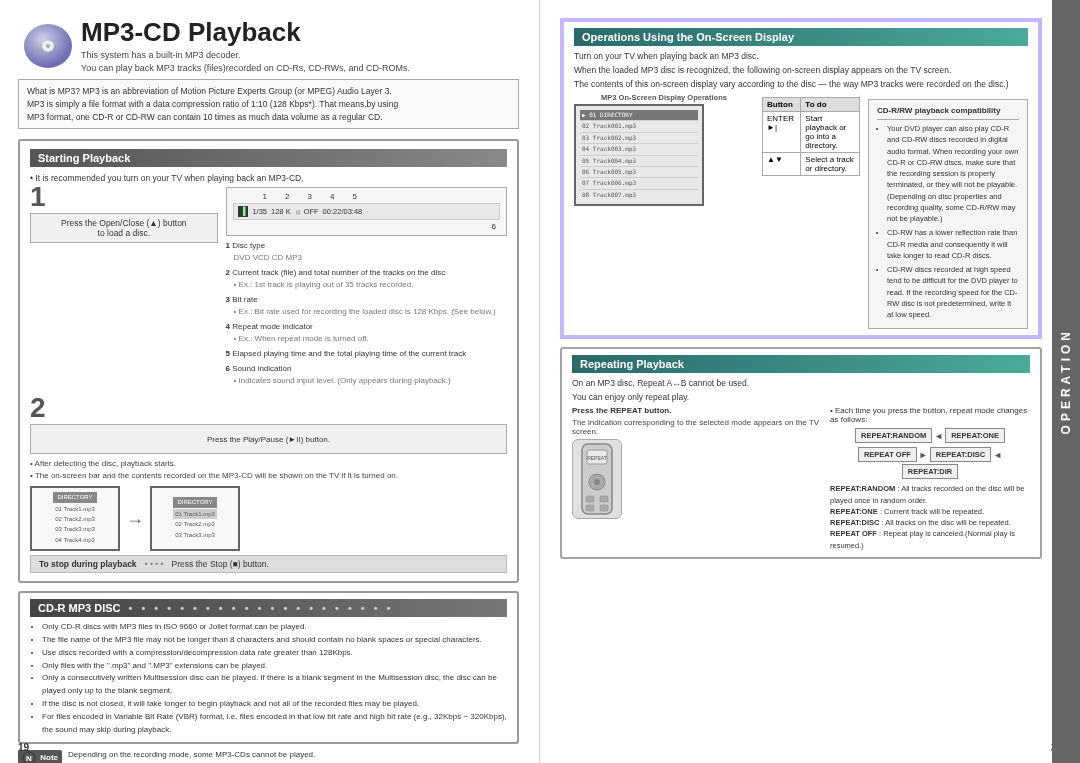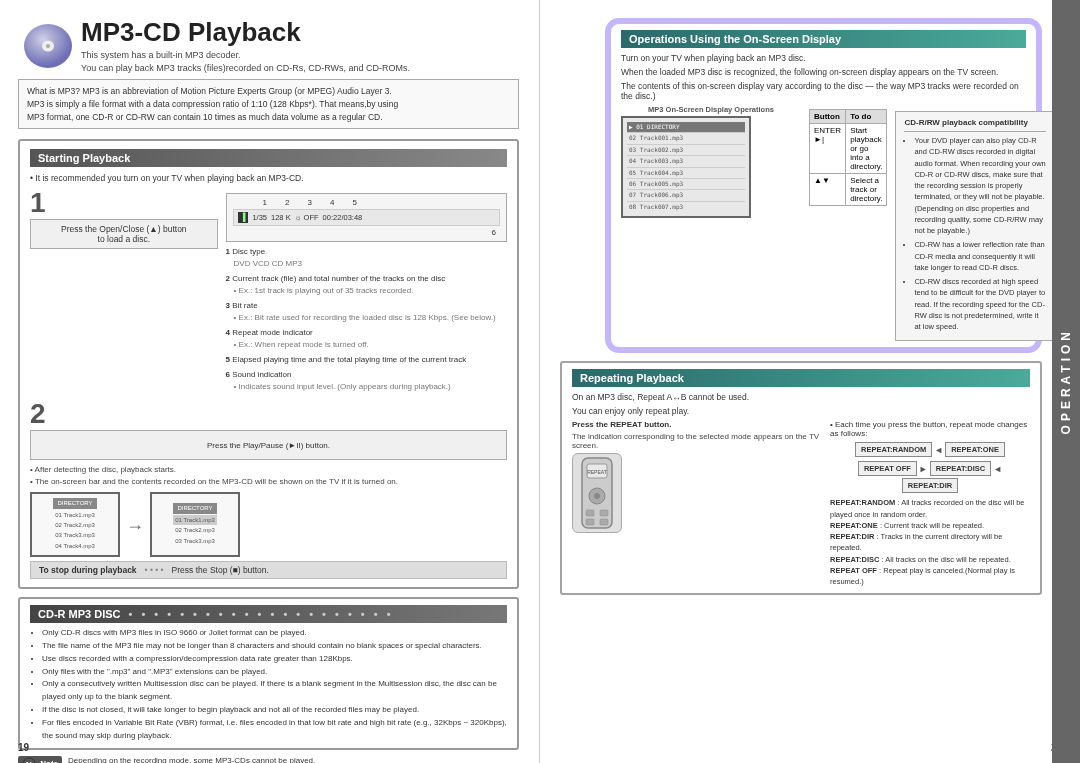--- a/index.html
+++ b/index.html
@@ -91,21 +91,20 @@
     
     .starting-playback-box {
       border: 2px solid #999;
       border-radius: 3px;
       padding: 8px 10px;
       margin-bottom: 8px;
     }
     .sp-note {
       font-size: 8.5px;
       color: #333;
-      margin-bottom: 6px;
     }
     .sp-steps {
       display: flex;
       gap: 8px;
     }
     .sp-step-col {
       flex: 1;
     }
     .step-number {
       font-size: 28px;
@@ -253,25 +252,24 @@
       flex-shrink: 0;
     }
 
     
     .right-page .section-header {
       margin-bottom: 5px;
     }
 
     
     .ops-box {
-      border: 6px solid #c4b5fd;
-      border-radius: 14px;
+      border: 4px solid #c4b5fd;
+      border-radius: 0;
       padding: 6px 10px;
       margin-bottom: 8px;
-      margin-left: 45px;
     }
     .ops-note {
       font-size: 8.5px;
       color: #333;
       margin-bottom: 4px;
     }
     .ops-content {
       display: flex;
       gap: 8px;
     }
@@ -731,24 +729,20 @@
           <div class="repeat-description">
             <div>
               <span class="rterm">REPEAT:RANDOM</span>
               <span>: All tracks recorded on the disc will be played once in random order.</span>
             </div>
             <div>
               <span class="rterm">REPEAT:ONE</span>
               <span>: Current track will be repeated.</span>
             </div>
             <div>
-              <span class="rterm">REPEAT:DIR</span>
-              <span>: Tracks in the current directory will be repeated.</span>
-            </div>
-            <div>
               <span class="rterm">REPEAT:DISC</span>
               <span>: All tracks on the disc will be repeated.</span>
             </div>
             <div>
               <span class="rterm">REPEAT OFF</span>
               <span>: Repeat play is canceled.(Normal play is resumed.)</span>
             </div>
           </div>
         </div>
       </div>

